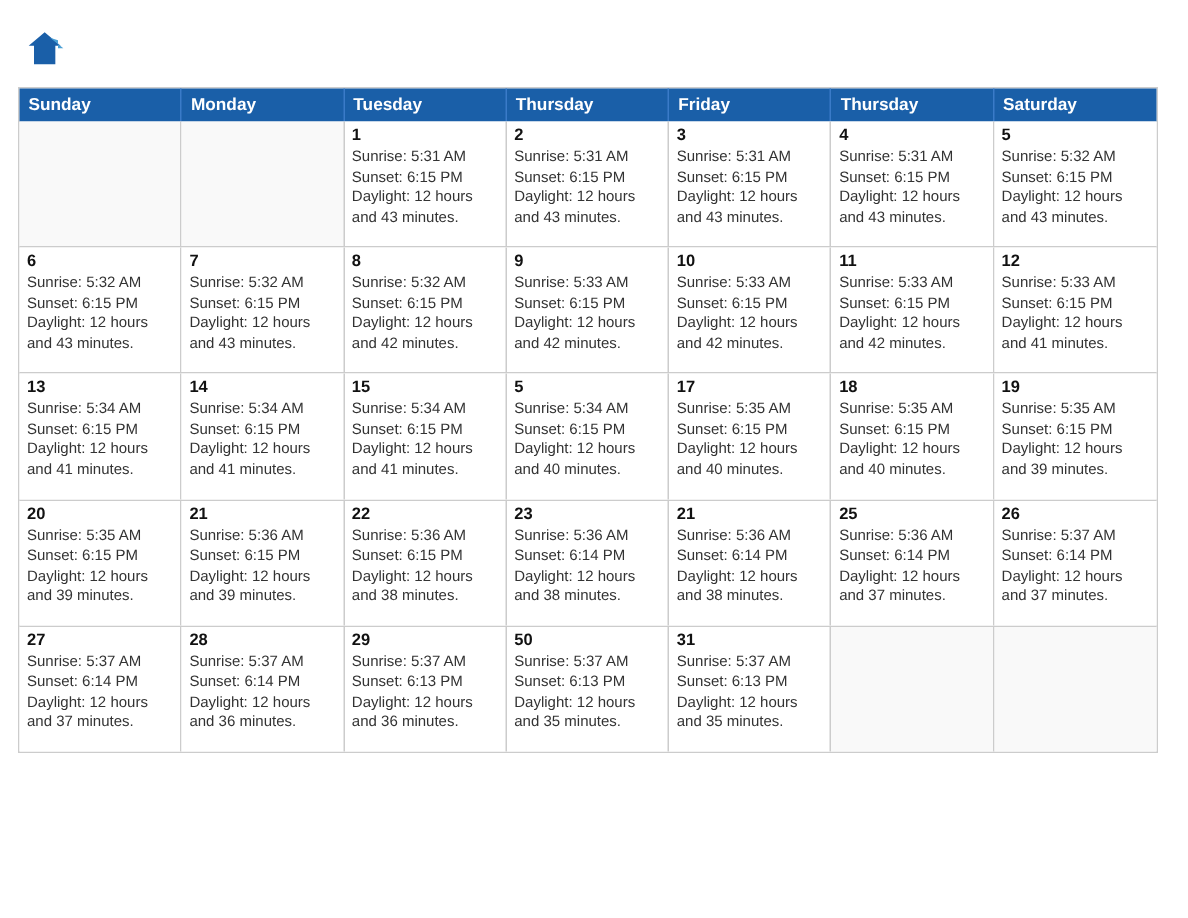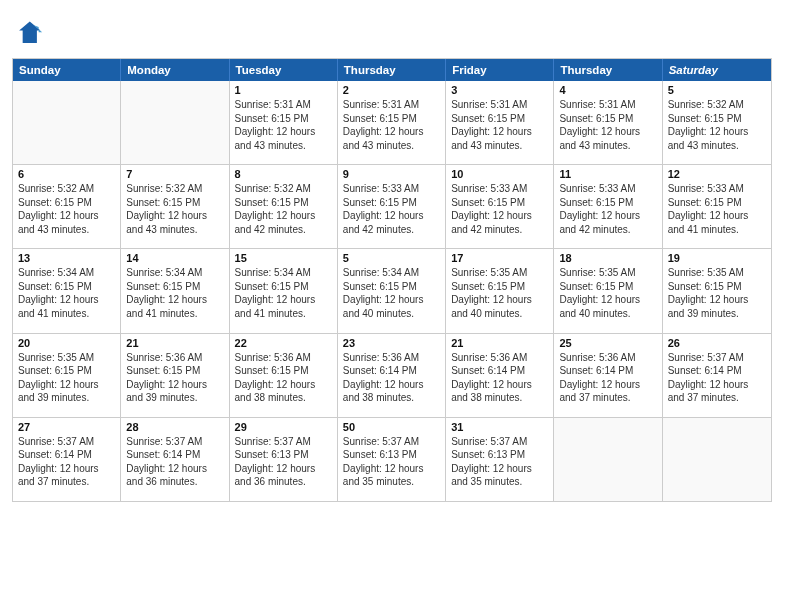--- a/index.html
+++ b/index.html
@@ -67,21 +67,21 @@
       background: #1a5fa8;
     }
     .cal-header-cell {
       color: #fff;
       font-size: 11.5px;
       font-weight: bold;
       padding: 5px 6px;
       text-align: left;
       border-right: 1px solid #3a7bc8;
     }
-    .cal-header-cell:last-child { border-right: none; font-style: italic; }
+    .cal-header-cell:last-child { border-right: none; }
     .cal-body {
       flex: 1;
       display: flex;
       flex-direction: column;
     }
     .cal-week {
       display: grid;
       grid-template-columns: repeat(7, 1fr);
       flex: 1;
       border-bottom: 1px solid #ccc;

